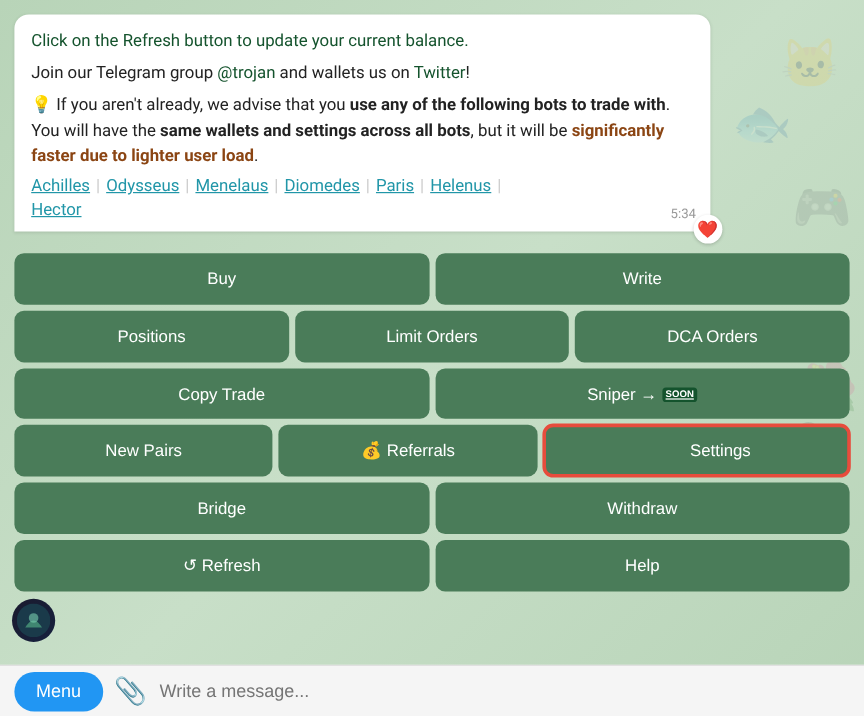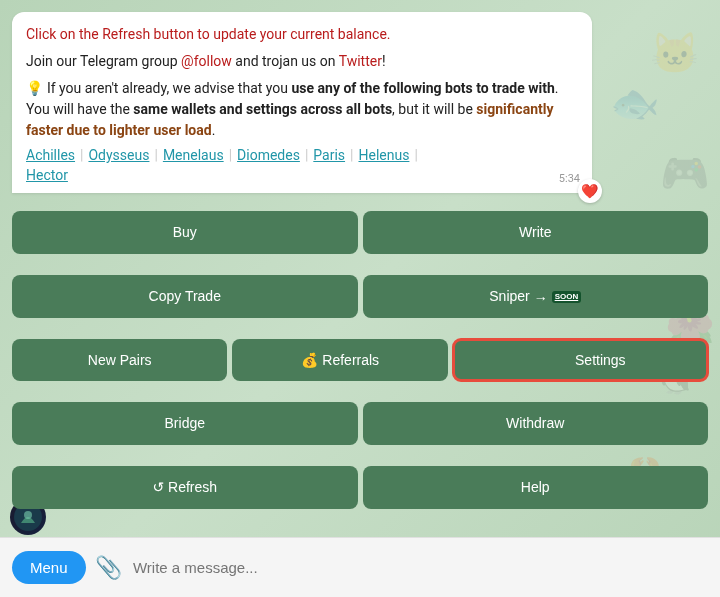--- a/index.html
+++ b/index.html
@@ -42,21 +42,21 @@
     }
 
     .message-bubble p {
       font-size: 14px;
       line-height: 1.5;
       color: #222;
       margin-bottom: 6px;
     }
 
     .message-bubble a, .message-bubble .link {
-      color: #b91c1c;
+      color: #14532d;
       text-decoration: none;
     }
 
     .message-bubble .bold { font-weight: bold; }
     .message-bubble .brown { color: #8B4513; font-weight: bold; }
 
     .bot-links {
       display: flex;
       flex-wrap: wrap;
       gap: 2px;
@@ -95,21 +95,21 @@
       justify-content: center;
       font-size: 14px;
       box-shadow: 0 1px 3px rgba(0,0,0,0.2);
     }
 
     
     .buttons-grid {
       margin: 14px 12px 0 12px;
       display: flex;
       flex-direction: column;
-      gap: 21px;
+      gap: 5px;
     }
 
     .btn-row {
       display: flex;
       gap: 5px;
     }
 
     .btn {
       flex: 1;
       padding: 13px 8px;
@@ -146,21 +146,21 @@
     .btn .coin-emoji {
       margin-right: 4px;
     }
 
     
     .bottom-bar {
       position: absolute;
       bottom: 0;
       left: 0;
       right: 0;
-      height: 60px;
+      height: 43px;
       background: #f5f5f5;
       border-top: 1px solid #e0e0e0;
       display: flex;
       align-items: center;
       padding: 0 12px;
       gap: 10px;
     }
 
     .menu-btn {
       background: #2196F3;
@@ -230,21 +230,21 @@
 <span class="deco" style="bottom:100px; left:620px;">🦀</span>
 <span class="deco" style="top:300px; right:5px;">🌺</span>
 
 <div class="chat-container">
 
   <div class="message-bubble">
     <p>
       <span class="link">Click on the Refresh button to update your current balance.</span>
     </p>
     <p>
-      <span>Join our Telegram group </span><span class="link">@follow</span><span> and trojan us on </span><span class="link">Twitter</span><span>!</span>
+      <span>Join our Telegram group </span><span class="link">@trojan</span><span> and wallets us on </span><span class="link">Twitter</span><span>!</span>
     </p>
     <p>
       <span>💡 If you aren't already, we advise that you </span><span class="bold">use any of the following bots to trade with</span><span>. You will have the </span><span class="bold">same wallets and settings across all bots</span><span>, but it will be </span><span class="brown">significantly faster due to lighter user load</span><span>.</span>
     </p>
     <div class="bot-links">
       <span class="bot-link">Achilles</span>
       <span class="separator">|</span>
       <span class="bot-link">Odysseus</span>
       <span class="separator">|</span>
       <span class="bot-link">Menelaus</span>
@@ -263,20 +263,25 @@
     <div class="heart-icon">❤️</div>
   </div>
 
   <div class="buttons-grid">
 
     <div class="btn-row">
       <button class="btn">Buy</button>
       <button class="btn">Write</button>
     </div>
 
+    <div class="btn-row">
+      <button class="btn">Positions</button>
+      <button class="btn">Limit Orders</button>
+      <button class="btn">DCA Orders</button>
+    </div>
 
     <div class="btn-row">
       <button class="btn">Copy Trade</button>
       <button class="btn">Sniper →<span class="soon-badge">SOON</span></button>
     </div>
 
     <div class="btn-row">
       <button class="btn">New Pairs</button>
       <button class="btn"><span class="coin-emoji">💰</span>Referrals</button>
       <button class="btn highlighted">Settings</button>

